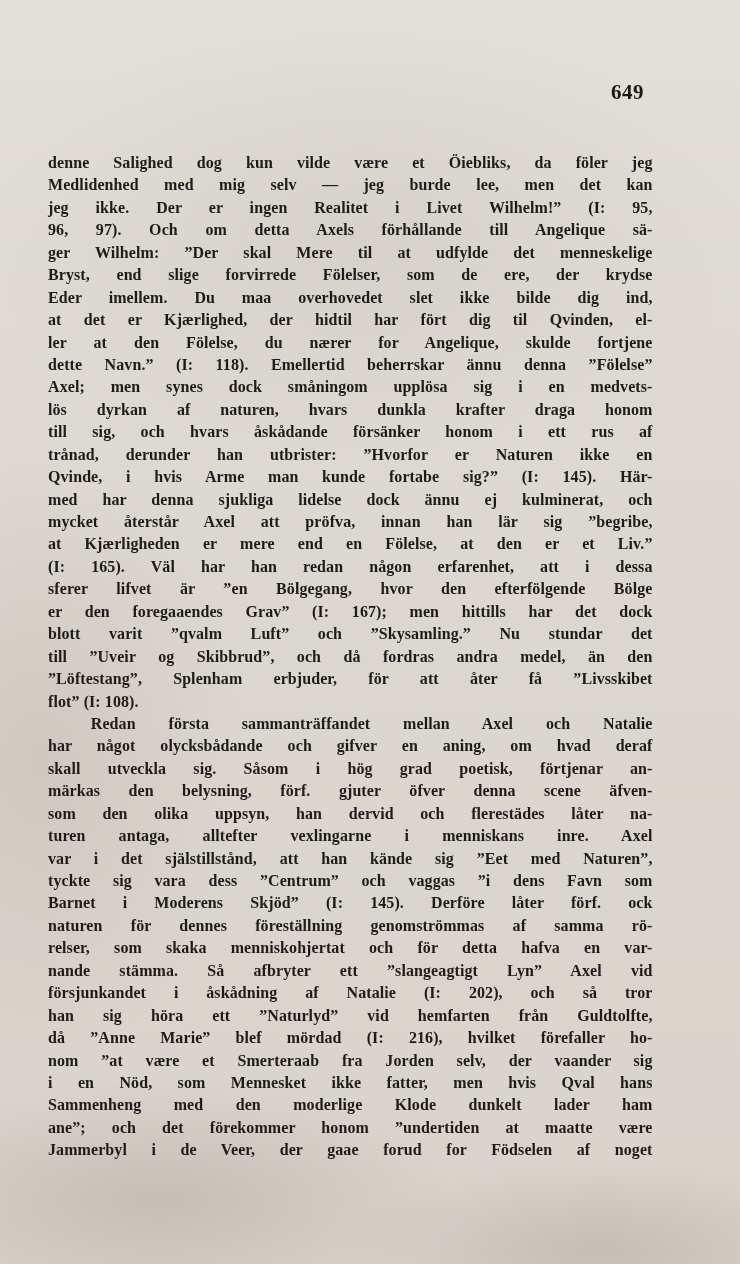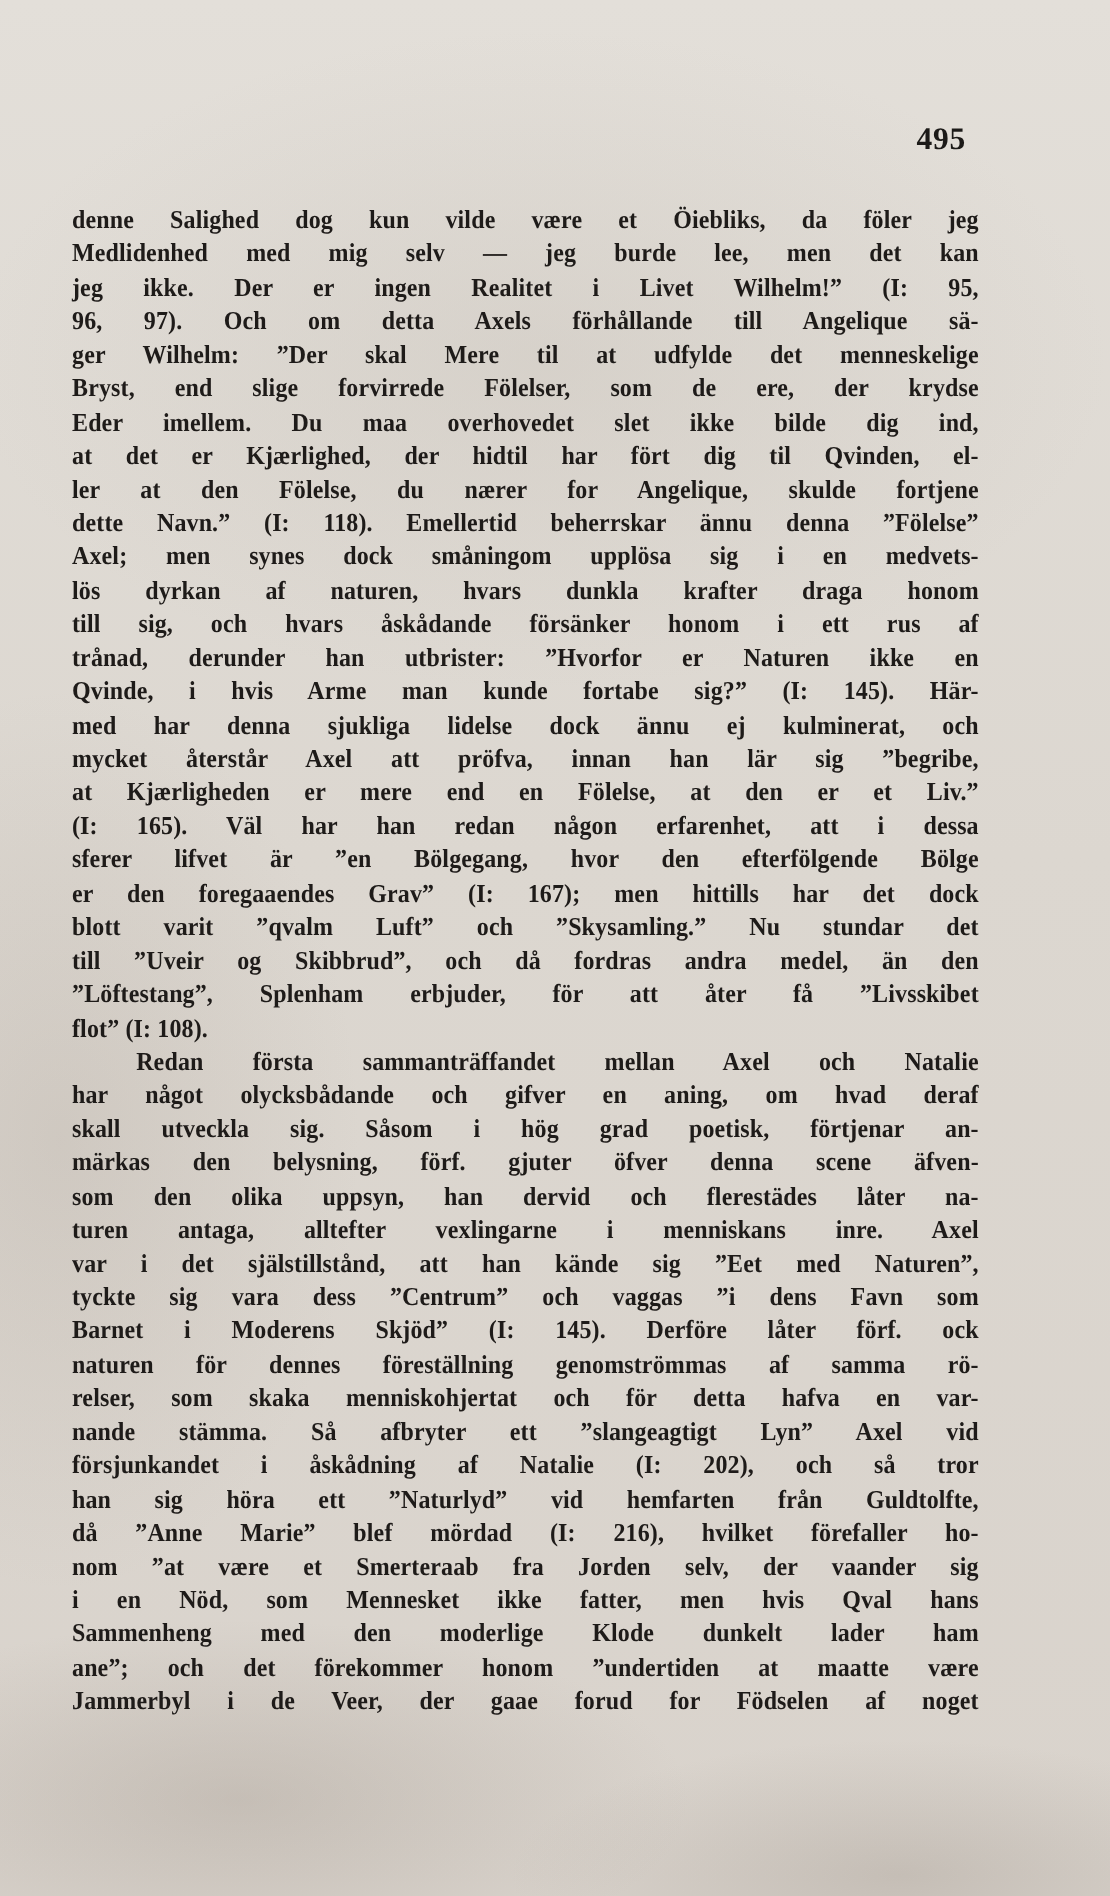--- a/index.html
+++ b/index.html
@@ -32,21 +32,21 @@
       top: 80px;
       font-family: "Liberation Serif", "DejaVu Serif", serif;
       font-weight: bold;
       font-size: 21px;
       color: #1c1a18;
       letter-spacing: 0.5px;
     }
     .text-block {
       position: absolute;
       left: 48px;
-      top: 136px;
+      top: 152px;
       width: 604px;
     }
     .line {
       display: block;
       height: 22.45px;
       line-height: 22.45px;
       font-family: "Liberation Serif", "DejaVu Serif", serif;
       font-weight: bold;
       font-size: 17.2px;
       color: #1e1b19;
@@ -63,21 +63,21 @@
     }
     .line.indent {
       padding-left: 46px;
       width: 604px;
     }
   </style>
 </head>
 <body>
 
 <div class="page">
-  <div class="page-number">495</div>
+  <div class="page-number">649</div>
 
   <div class="text-block">
     <div>
       <span class="line">denne Salighed dog kun vilde være et Öiebliks, da föler jeg</span>
       <span class="line">Medlidenhed med mig selv — jeg burde lee, men det kan</span>
       <span class="line">jeg ikke. Der er ingen Realitet i Livet Wilhelm!” (I: 95,</span>
       <span class="line">96, 97). Och om detta Axels förhållande till Angelique sä-</span>
       <span class="line">ger Wilhelm: ”Der skal Mere til at udfylde det menneskelige</span>
       <span class="line">Bryst, end slige forvirrede Fölelser, som de ere, der krydse</span>
       <span class="line">Eder imellem. Du maa overhovedet slet ikke bilde dig ind,</span>

